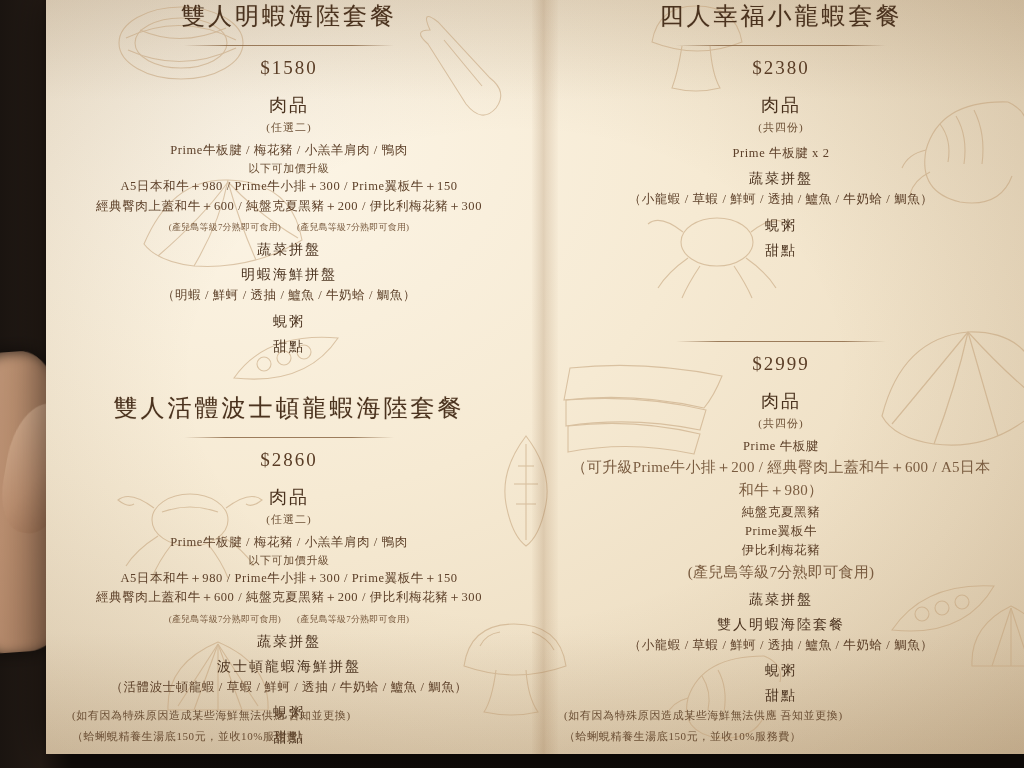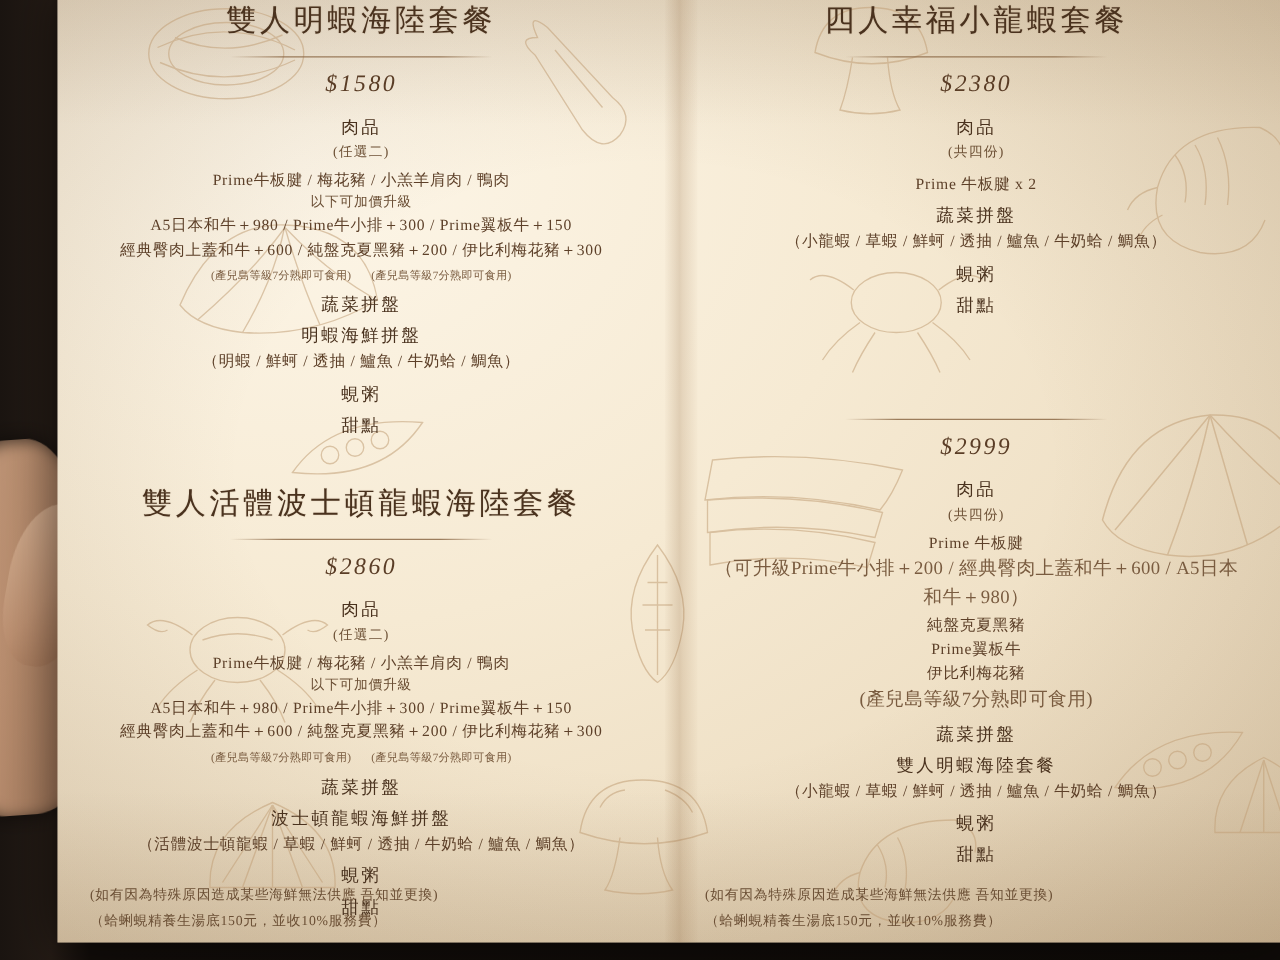--- a/index.html
+++ b/index.html
@@ -100,27 +100,26 @@
     margin: 0;
     text-shadow: 0 0 1px rgba(90,60,30,.25);
   }
   .rule {
     width: 210px; height: 1px;
     margin: 13px auto 11px;
     background: linear-gradient(90deg, rgba(140,105,70,0) 0%, rgba(140,105,70,.85) 20%, rgba(140,105,70,.85) 80%, rgba(140,105,70,0) 100%);
   }
   .price {
     font-size: 19px;
-    font-style: italic;
     letter-spacing: 2px;
     color: #5a3d26;
     margin: 1px 0 14px;
   }
   .grp-title {
-    font-size: 14px;
+    font-size: 18px;
     letter-spacing: 2px;
     color: #4a321e;
     margin: 10px 0 3px;
     text-align: center;
   }
   .grp-sub {
     font-size: 11px;
     letter-spacing: 1px;
     color: #6d5136;
     margin: 0 0 6px;

